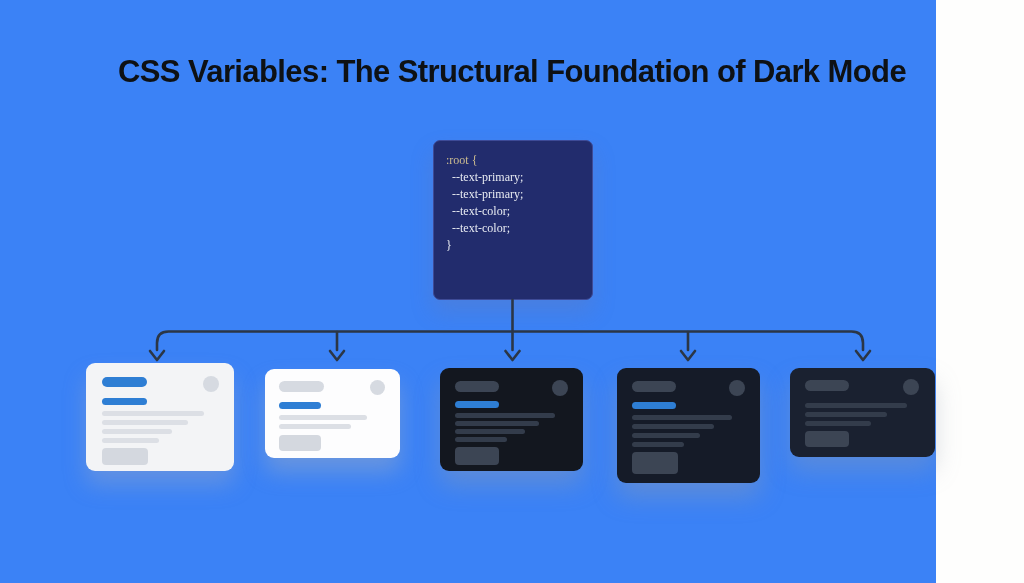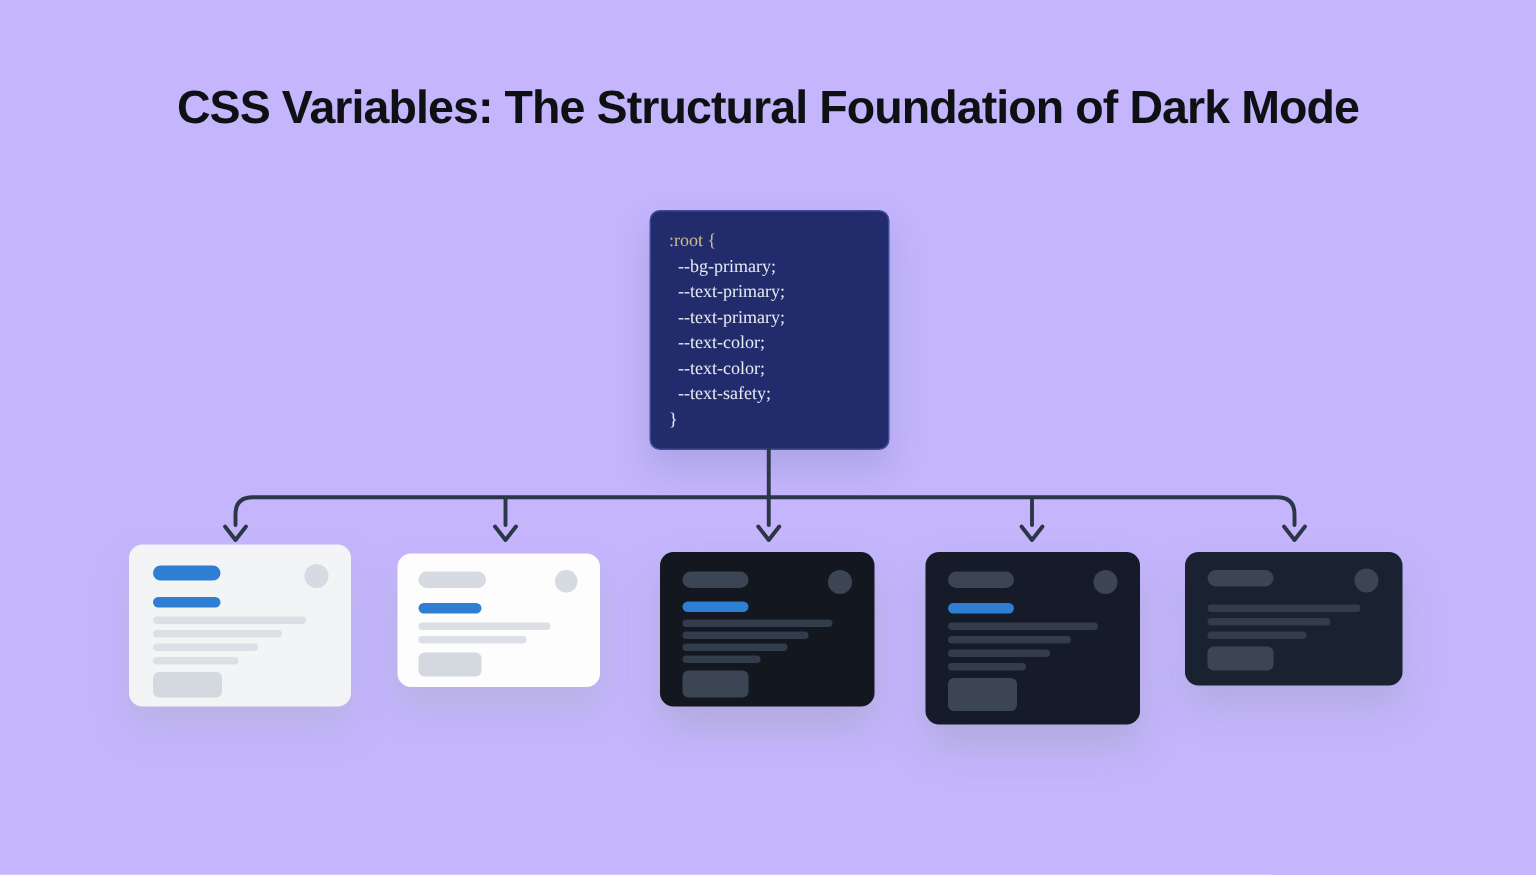--- a/index.html
+++ b/index.html
@@ -6,22 +6,22 @@
   html, body { width: 1024px; height: 583px; }
   body {
     background: #fefefd;
     font-family: "Liberation Sans", sans-serif;
     overflow: hidden;
     position: relative;
   }
   .canvas {
     position: absolute;
     left: 0; top: 0;
-    width: 1024px; height: 583px;
-    background: #c4b5fd;
+    width: 936px; height: 583px;
+    background: #3b82f6;
   }
 
   
   .title {
     position: absolute;
     left: 0; top: 54px;
     width: 1024px;
     text-align: center;
     font-size: 31px;
     font-weight: 700;
@@ -95,26 +95,24 @@
 </style>
 </head>
 <body>
 
 <div class="canvas">
 
   <h1 class="title">CSS Variables: The Structural Foundation of Dark Mode</h1>
 
   <div class="code-block">
     <div class="code-line sel">:root {</div>
-    <div class="code-line">  --bg-primary;</div>
     <div class="code-line">  --text-primary;</div>
     <div class="code-line">  --text-primary;</div>
     <div class="code-line">  --text-color;</div>
     <div class="code-line">  --text-color;</div>
-    <div class="code-line">  --text-safety;</div>
     <div class="code-line">}</div>
   </div>
 
   <svg class="arrows" width="1024" height="583" viewBox="0 0 1024 583">
     <g stroke="#2b3646" stroke-width="2.6" fill="none" stroke-linecap="round" stroke-linejoin="round">
 
       <path d="M512.5 300 V350"></path>
 
       <path d="M157 350 V343 Q157 331.5 168.5 331.5 H851.5 Q863 331.5 863 343 V350"></path>
 

